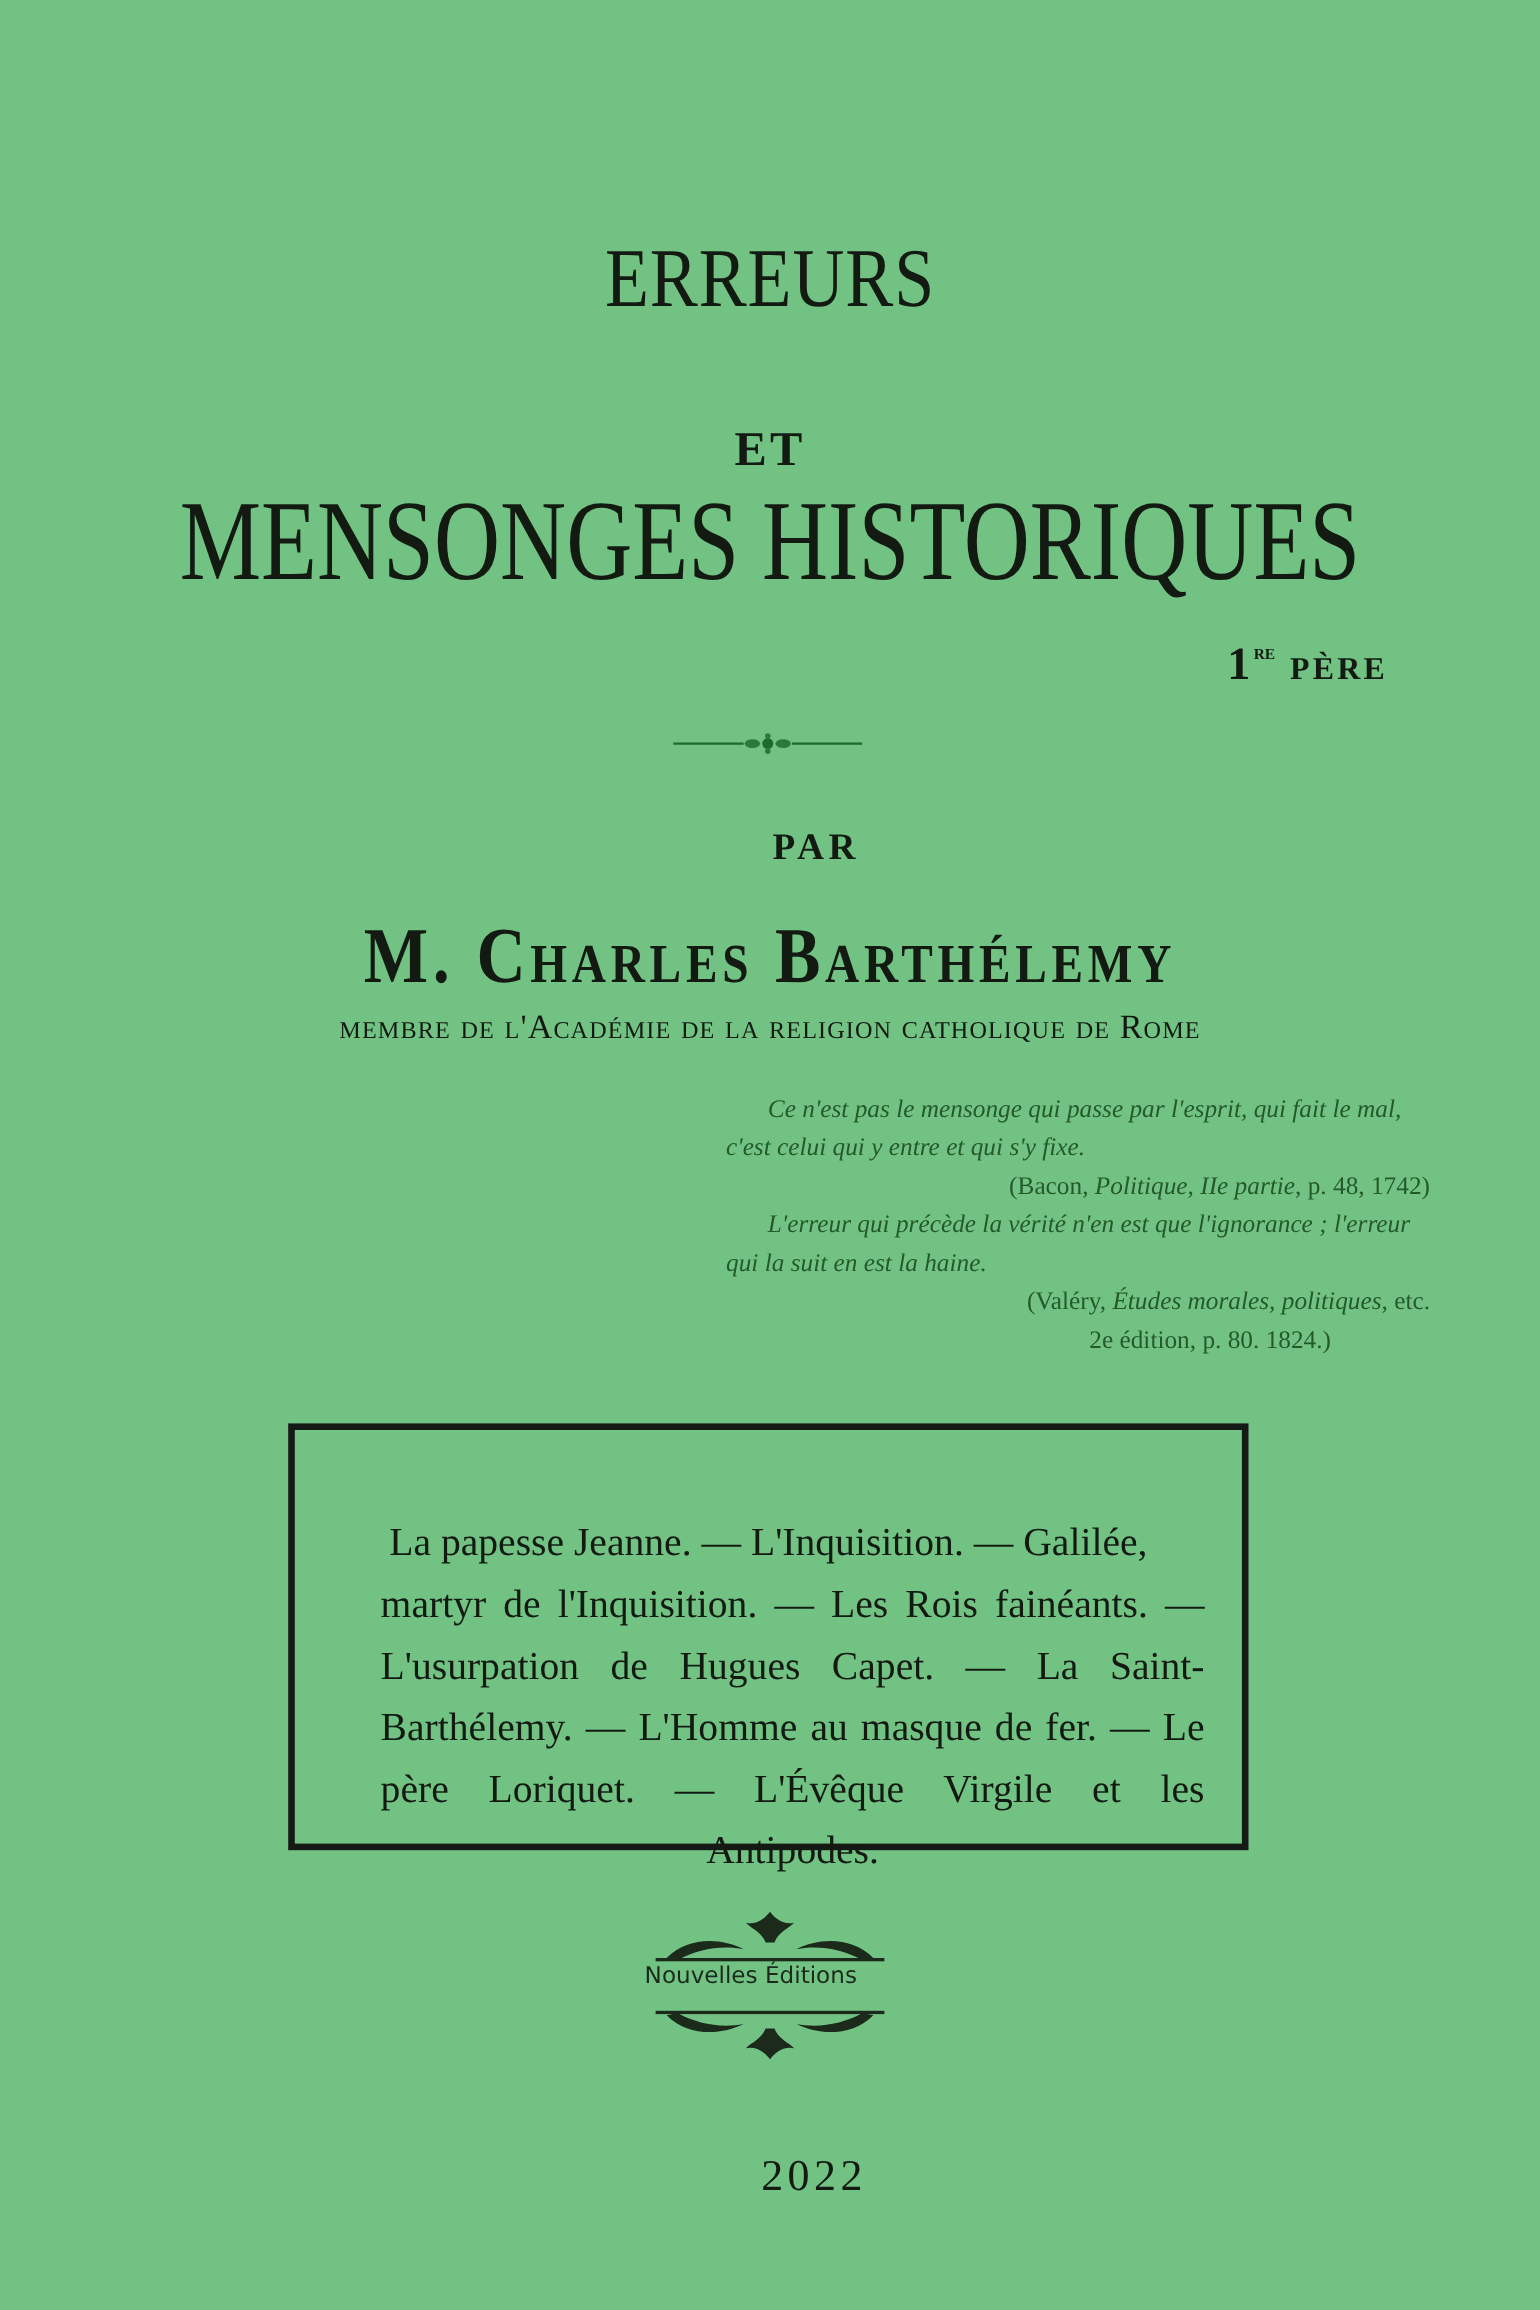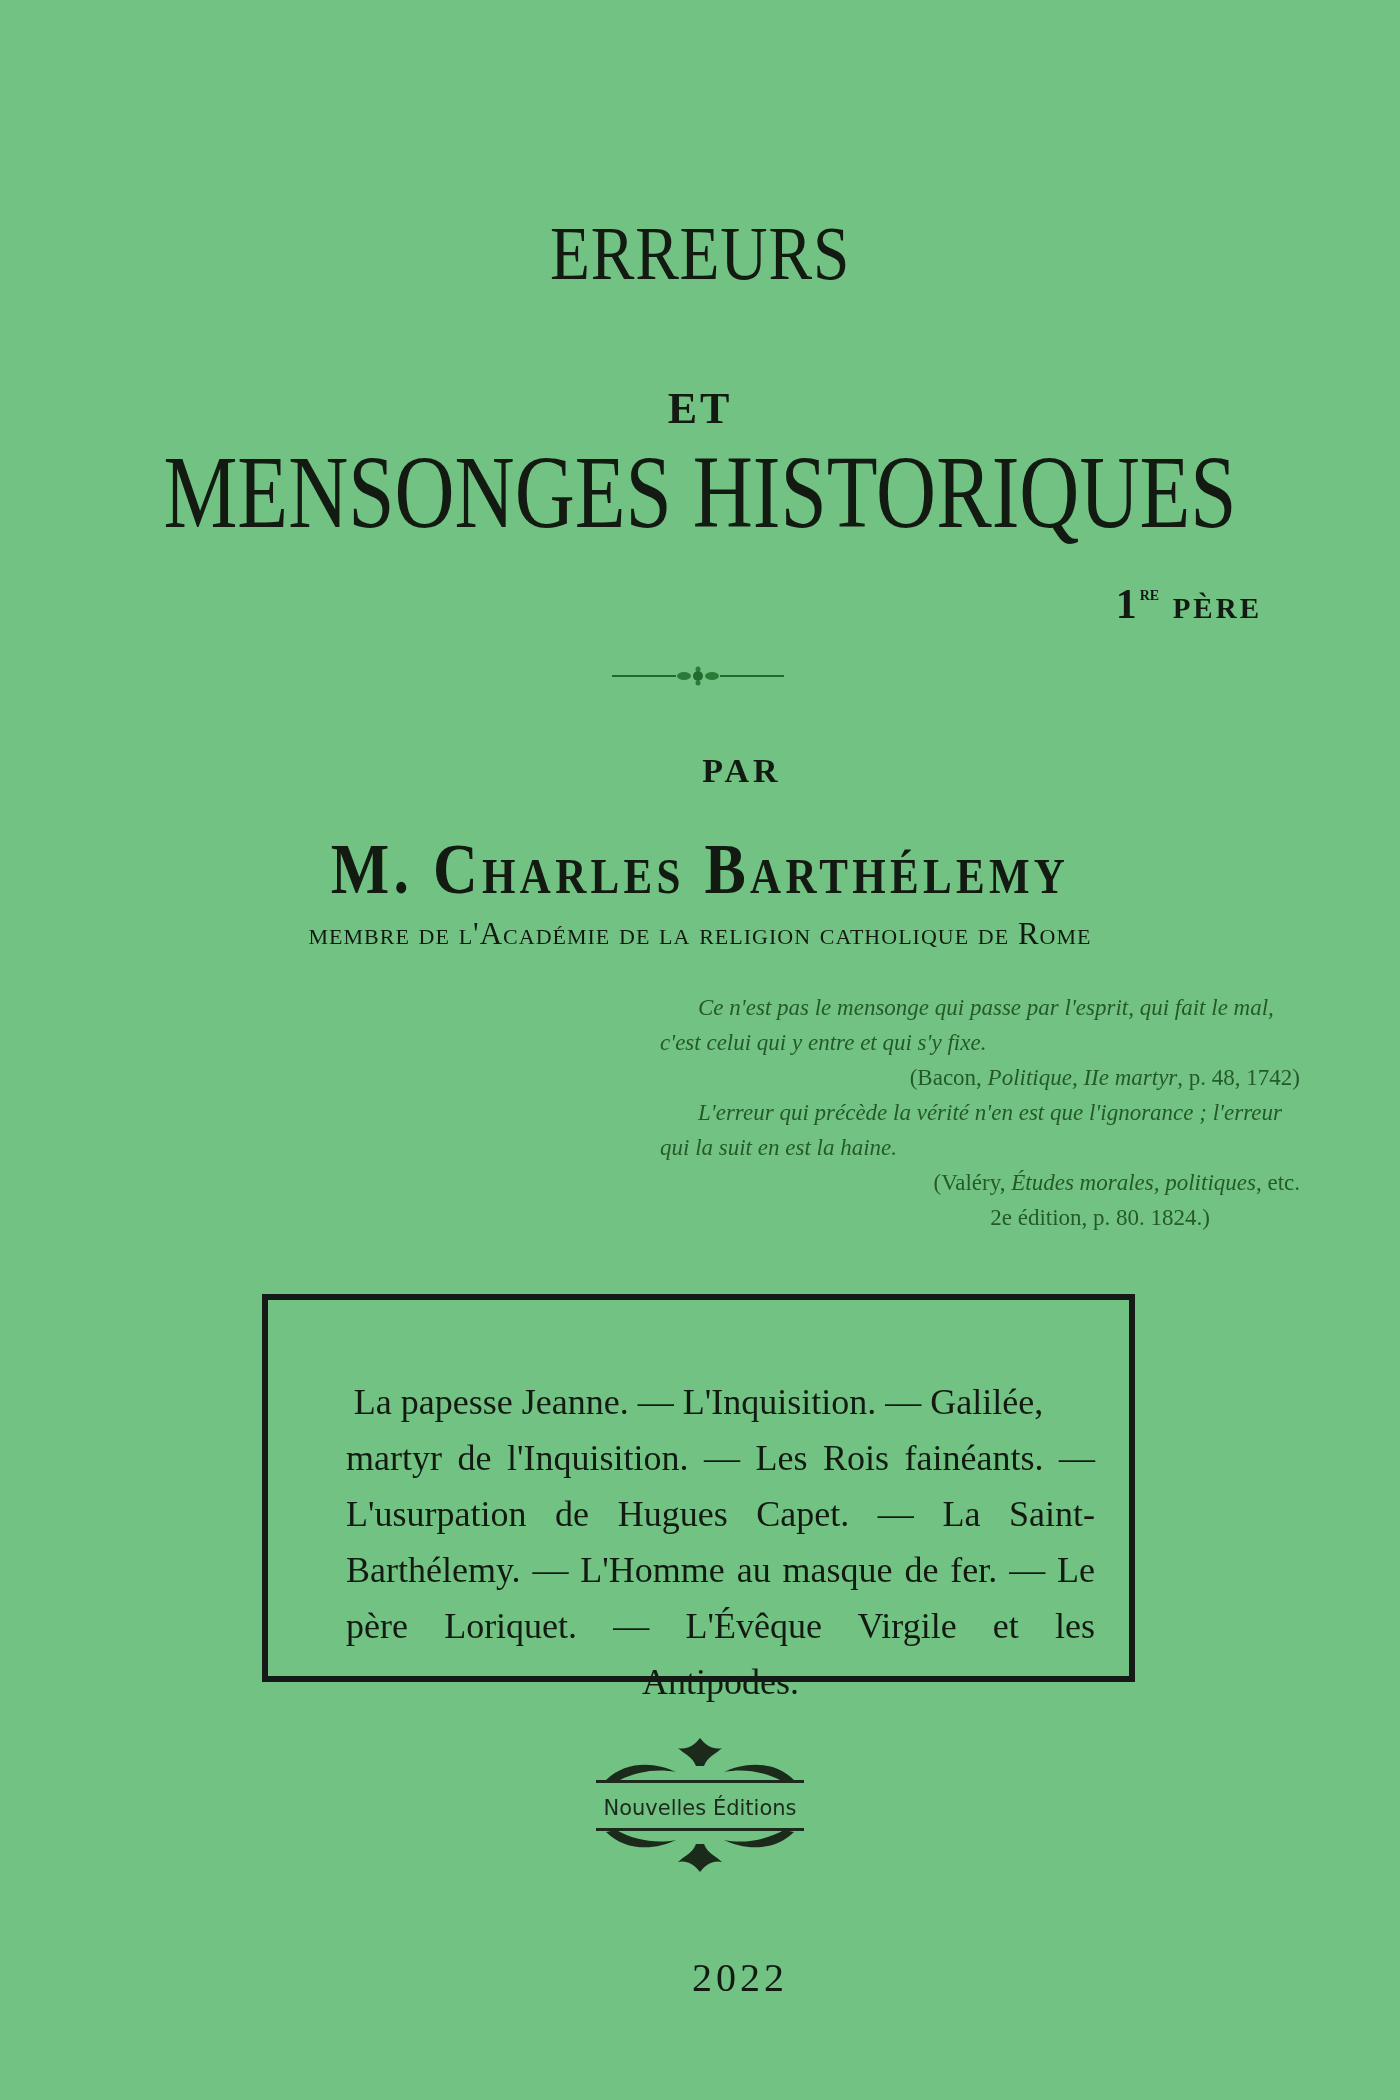--- a/index.html
+++ b/index.html
@@ -29,21 +29,21 @@
     position:absolute; left:262px; top:1294px; width:861px; height:376px;
     border:6px solid #161a16;
   }
   .box-text {
     position:absolute; left:34px; right:34px; top:30px;
     font-size:36px; line-height:56px; text-align:justify;
     text-align-last:center;
   }
   .box-text .first { display:block; text-align:left; text-indent:0;margin-top:44px; }
   .publisher { position:absolute; top:1732px; left:586px; width:228px; height:146px; }
-  .pub-label { position:absolute; top:64px; left:0; width:228px; text-align:center; font-family:"DejaVu Sans", sans-serif; font-size:21px; color:#1c2a1c; }
+  .pub-label { position:absolute; top:52px; left:0; width:228px; font-family:"DejaVu Sans", sans-serif; font-size:21px; color:#1c2a1c; }
   .year { top:1954px; font-size:40px; letter-spacing:4px;padding-left:40px; }
 </style>
 </head>
 <body>
 
 <div class="abs title1">ERREURS</div>
 <div class="abs title-et">ET</div>
 <div class="abs title2">MENSONGES HISTORIQUES</div>
 
 <div class="series">
@@ -60,21 +60,21 @@
   <circle cx="86" cy="3" r="2.5" fill="#2a7a38"></circle>
   <circle cx="86" cy="17" r="2.5" fill="#2a7a38"></circle>
 </svg>
 
 <div class="abs par">PAR</div>
 <div class="abs author">M. Charles Barthélemy</div>
 <div class="abs membership">membre de l'Académie de la religion catholique de Rome</div>
 
 <div class="quotes">
   <p class="q">Ce n'est pas le mensonge qui passe par l'esprit, qui fait le mal, c'est celui qui y entre et qui s'y fixe.</p>
-  <p class="cite"><span>(Bacon, </span><i>Politique, IIe martyr</i><span>, p. 48, 1742)</span></p>
+  <p class="cite"><span>(Bacon, </span><i>Politique, IIe partie</i><span>, p. 48, 1742)</span></p>
   <p class="q">L'erreur qui précède la vérité n'en est que l'ignorance ; l'erreur qui la suit en est la haine.</p>
   <p class="cite"><span>(Valéry, </span><i>Études morales, politiques</i><span>, etc.</span></p>
   <p class="cite" style="padding-right:90px">2e édition, p. 80. 1824.)</p>
 </div>
 
 <div class="box">
   <div class="box-text">
     <span class="first">La papesse Jeanne. — L'Inquisition. — Galilée,</span>
     <span style="display:block;padding-left:44px;">martyr de l'Inquisition. — Les Rois fainéants. — L'usurpation de Hugues Capet. — La Saint-Barthélemy. — L'Homme au masque de fer. — Le père Loriquet. — L'Évêque Virgile et les Antipodes.</span>
   </div>

